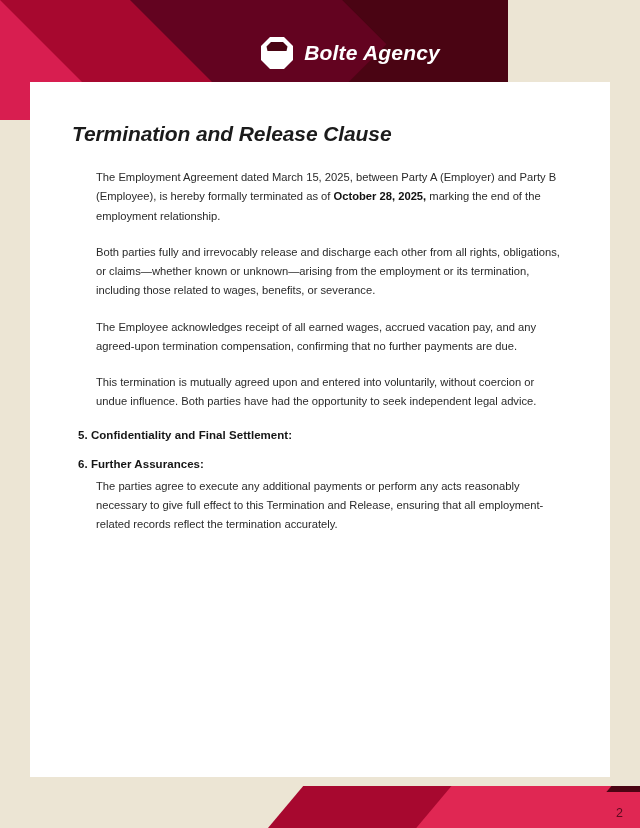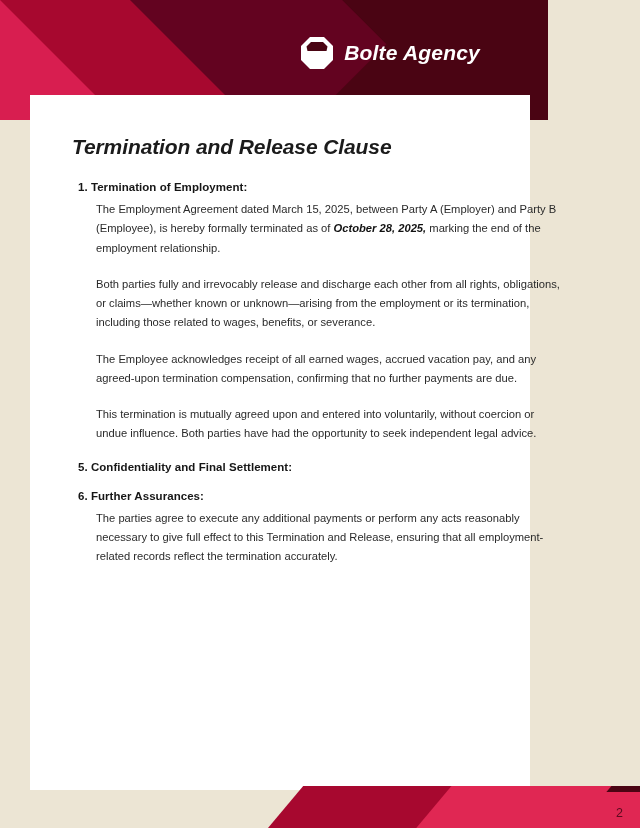--- a/index.html
+++ b/index.html
@@ -20,21 +20,21 @@
     height: 828px;
     background: #ece5d4;
     overflow: hidden;
   }
 
   
   .header-band {
     position: absolute;
     left: 0;
     top: 0;
-    width: 548px;
+    width: 508px;
     height: 120px;
     background: #4a0413;
     overflow: hidden;
   }
   
   .hdr-wedge-pink {
     position: absolute;
     left: -140px;
     top: -30px;
     width: 260px;
@@ -86,22 +86,22 @@
     font-weight: bold;
     font-style: italic;
     letter-spacing: 0.2px;
     white-space: nowrap;
   }
 
   
   .card {
     position: absolute;
     left: 30px;
-    top: 95px;
-    width: 500px;
+    top: 82px;
+    width: 580px;
     height: 695px;
     background: #ffffff;
     box-sizing: border-box;
     padding: 0;
   }
 
   .doc-title {
     position: absolute;
     left: 42px;
     top: 40px;
@@ -135,21 +135,20 @@
     font-size: 11.2px;
     color: #2a2a2a;
     line-height: 1.72;
     margin: 0;
     padding-left: 18px;
     text-align: left;
   }
   .clause-body b {
     font-weight: bold;
     color: #111;
-    font-style: italic;
   }
 
   
   .footer {
     position: absolute;
     left: 0;
     bottom: 0;
     width: 640px;
     height: 42px;
     overflow: hidden;
@@ -208,21 +207,20 @@
         <polygon points="11,6 23,6 27.5,10.5 26.5,15 7.5,15 6.5,10.5" fill="#4a0413"></polygon>
       </svg>
       <span class="brand-name">Bolte Agency</span>
     </div>
   </div>
 
   <div class="card">
     <div class="doc-title">Termination and Release Clause</div>
     <div class="clauses">
         <div class="clause">
-          <p class="clause-heading">1. Termination of Employment:</p>
           <p class="clause-body">The Employment Agreement dated March 15, 2025, between Party A (Employer) and Party B (Employee), is hereby formally terminated as of <b>October 28, 2025,</b> marking the end of the employment relationship.</p>
         </div>
         <div class="clause">
           <p class="clause-body">Both parties fully and irrevocably release and discharge each other from all rights, obligations, or claims—whether known or unknown—arising from the employment or its termination, including those related to wages, benefits, or severance.</p>
         </div>
         <div class="clause">
           <p class="clause-body">The Employee acknowledges receipt of all earned wages, accrued vacation pay, and any agreed-upon termination compensation, confirming that no further payments are due.</p>
         </div>
         <div class="clause">
           <p class="clause-body">This termination is mutually agreed upon and entered into voluntarily, without coercion or undue influence. Both parties have had the opportunity to seek independent legal advice.</p>

